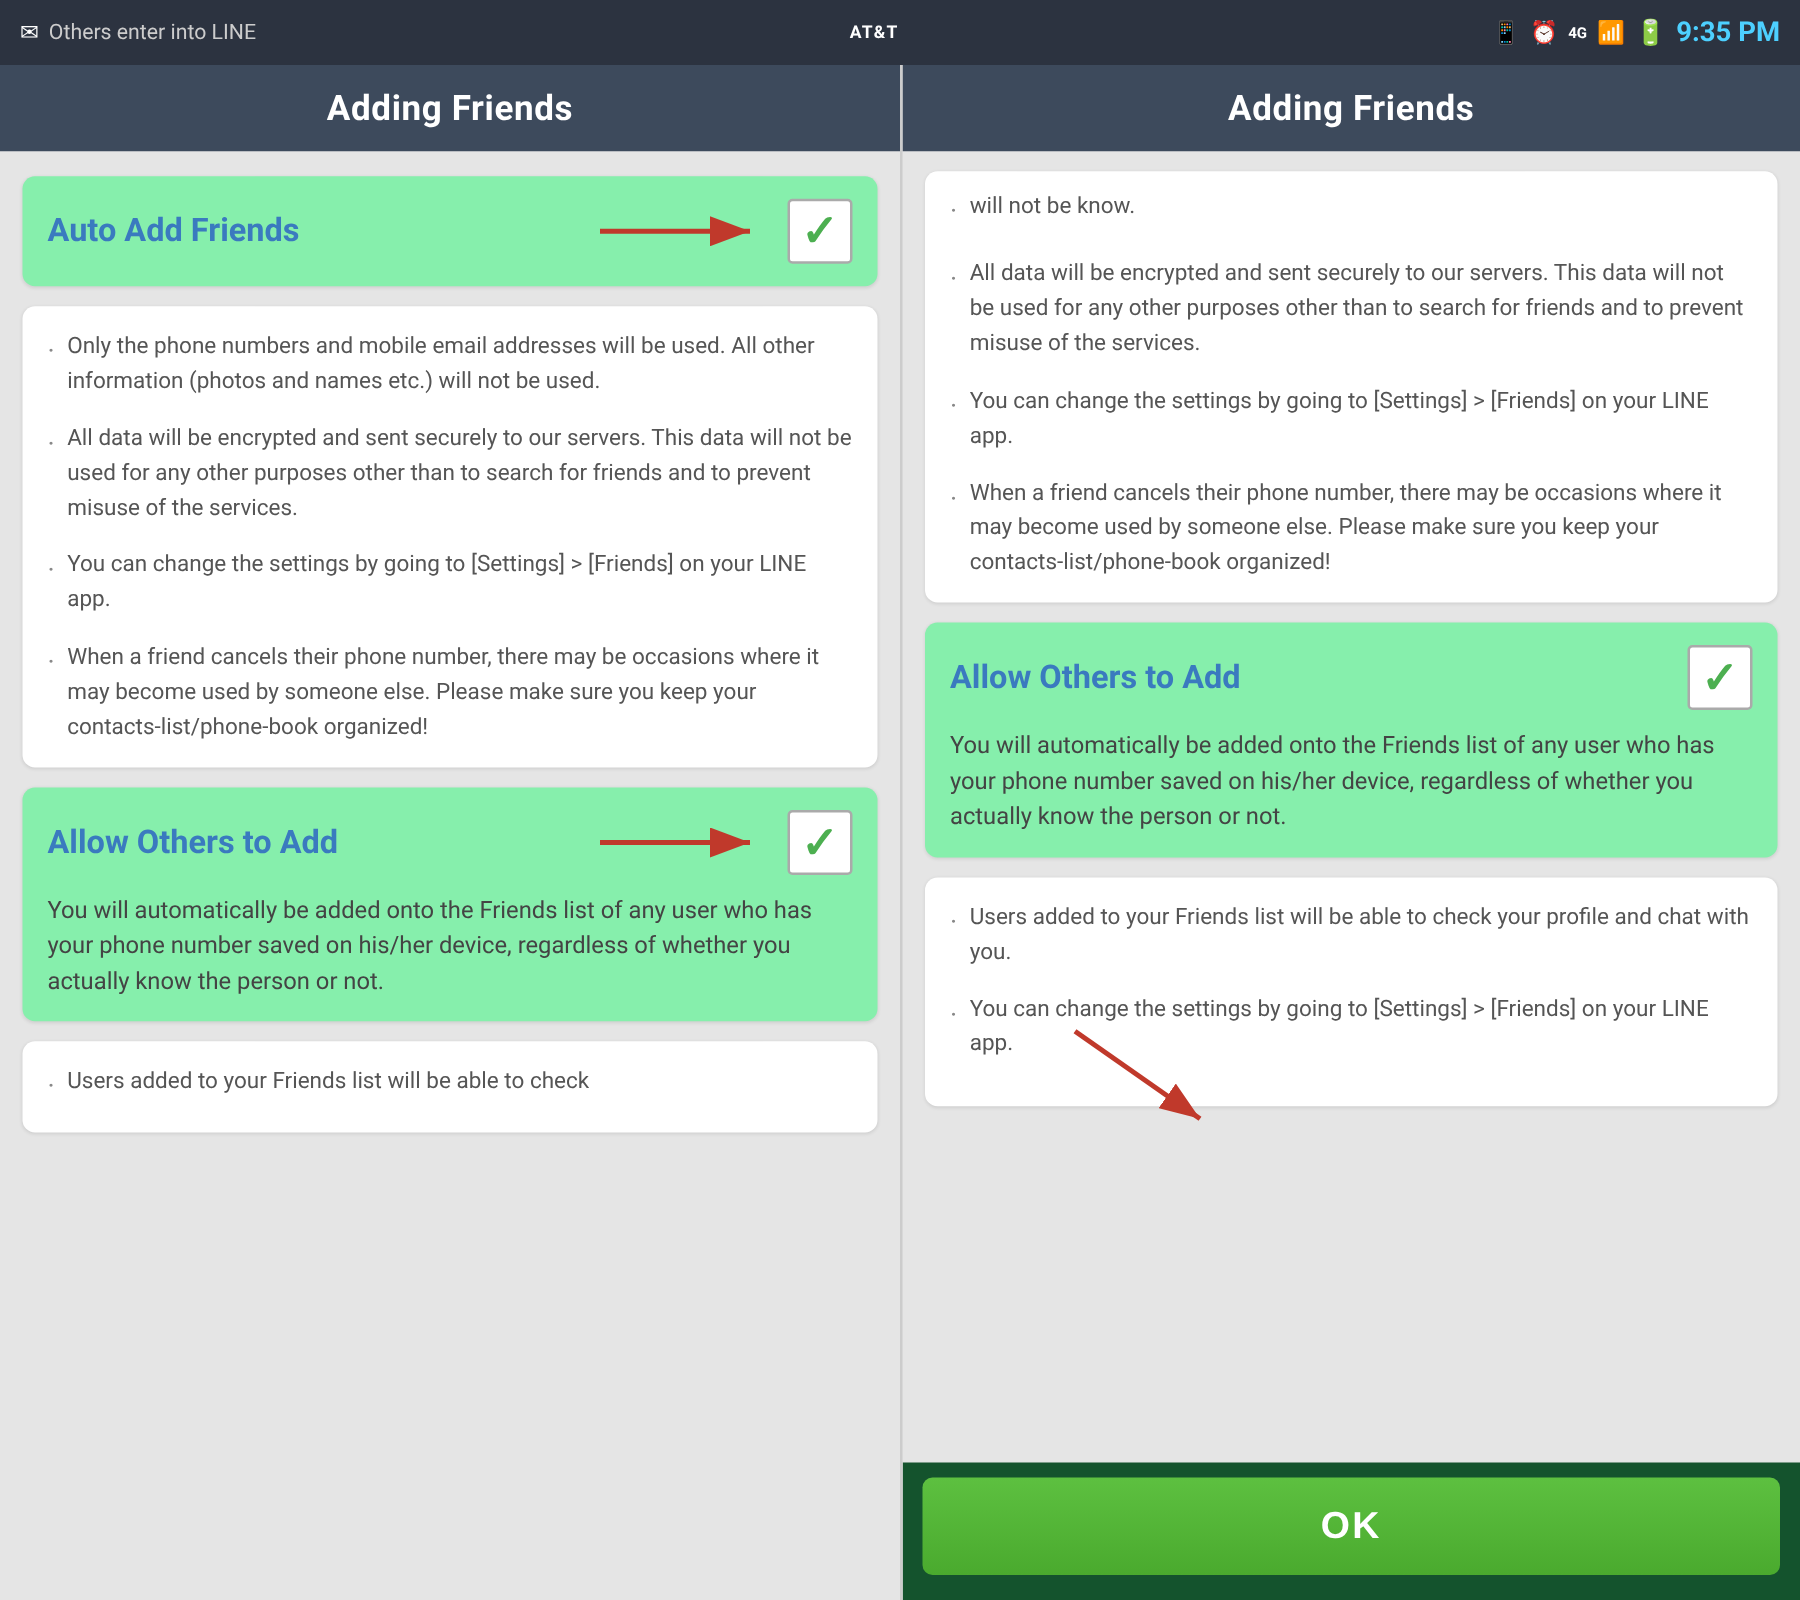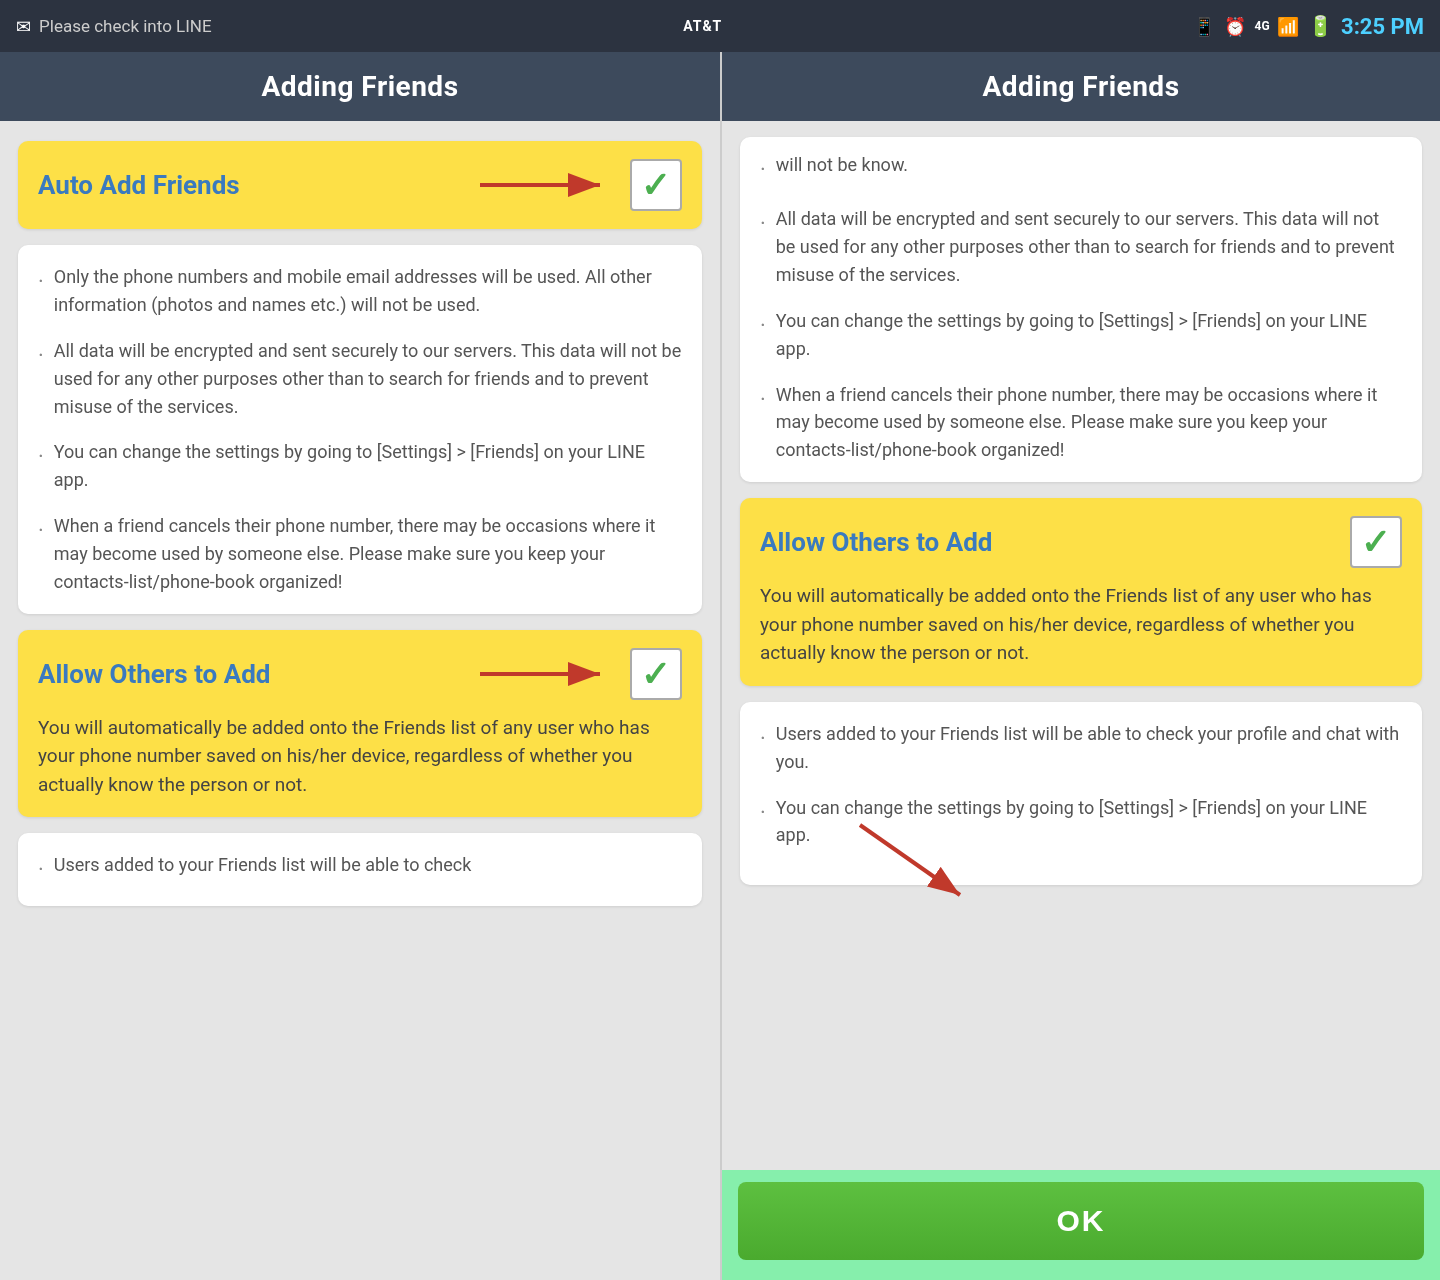--- a/index.html
+++ b/index.html
@@ -82,21 +82,21 @@
       flex: 1;
       overflow-y: auto;
       padding: 20px 18px;
       display: flex;
       flex-direction: column;
       gap: 16px;
     }
 
     
     .card {
-      background: #fde047;
+      background: #86efac;
       border-radius: 10px;
       padding: 18px 20px;
       box-shadow: 0 1px 3px rgba(0,0,0,0.1);
     }
 
     
     .card-header {
       display: flex;
       align-items: center;
       justify-content: space-between;
@@ -167,21 +167,21 @@
     .bullet-dot {
       color: #888;
       font-size: 22px;
       flex-shrink: 0;
       margin-top: 2px;
     }
 
     
     .ok-button-container {
       padding: 12px 16px 20px 16px;
-      background: #86efac;
+      background: #14532d;
     }
     .ok-button {
       width: 100%;
       padding: 22px 0;
       background: linear-gradient(to bottom, #5dc040, #4aaa2e);
       border: none;
       border-radius: 8px;
       color: white;
       font-size: 30px;
       font-weight: bold;
@@ -220,30 +220,30 @@
 
     
     .battery-icon { color: #4dd0ff; }
   </style>
 </head>
 <body>
 
 <div class="status-bar">
   <div class="status-bar-left">
     <span>✉</span>
-    <span style="color:#ccc;font-size:17px;">Please check into LINE</span>
+    <span style="color:#ccc;font-size:17px;">Others enter into LINE</span>
   </div>
   <div class="status-bar-center">AT&amp;T</div>
   <div class="status-bar-right">
     <span class="status-icon">📱</span>
     <span class="status-icon">⏰</span>
     <span class="status-icon" style="color:white;font-size:12px;font-weight:bold;">4G</span>
     <span class="status-icon">📶</span>
     <span class="battery-icon">🔋</span>
-    <span style="font-weight:bold;font-size:22px;">3:25 PM</span>
+    <span style="font-weight:bold;font-size:22px;">9:35 PM</span>
   </div>
 </div>
 
 <div class="panels">
 
   <div class="panel">
     <div class="panel-header">
       <span>Adding Friends</span>
     </div>
     <div class="panel-content">

